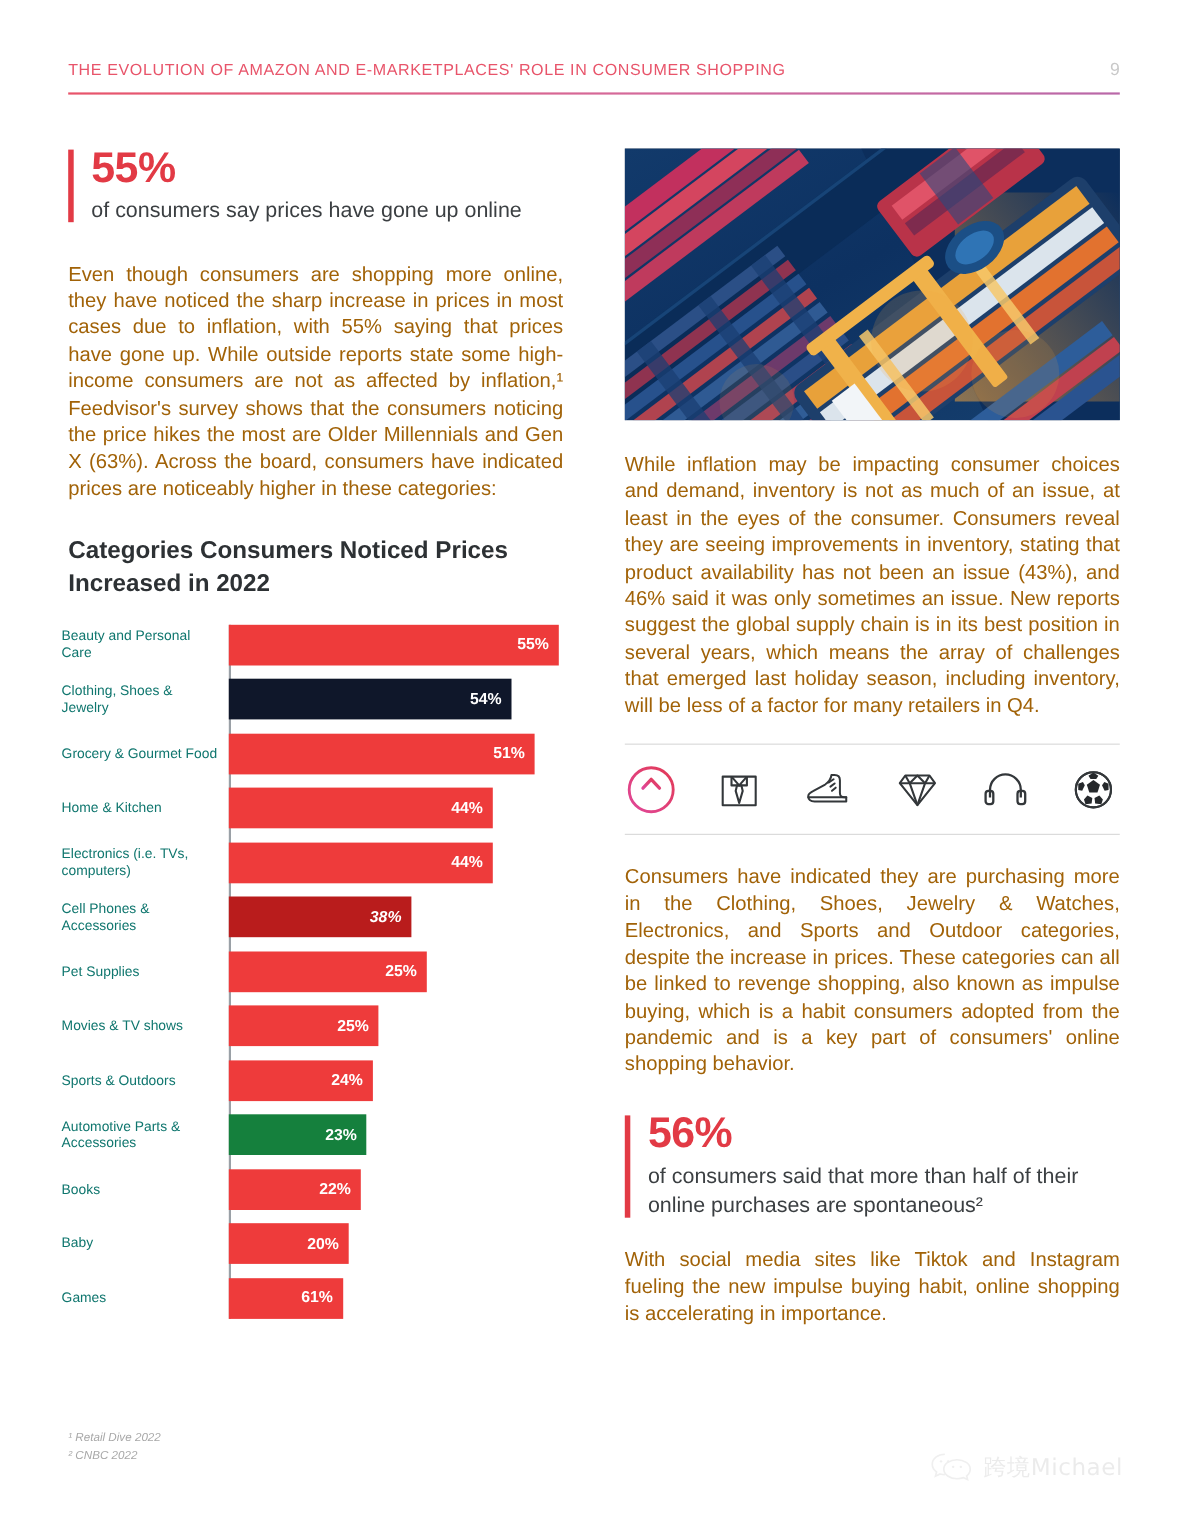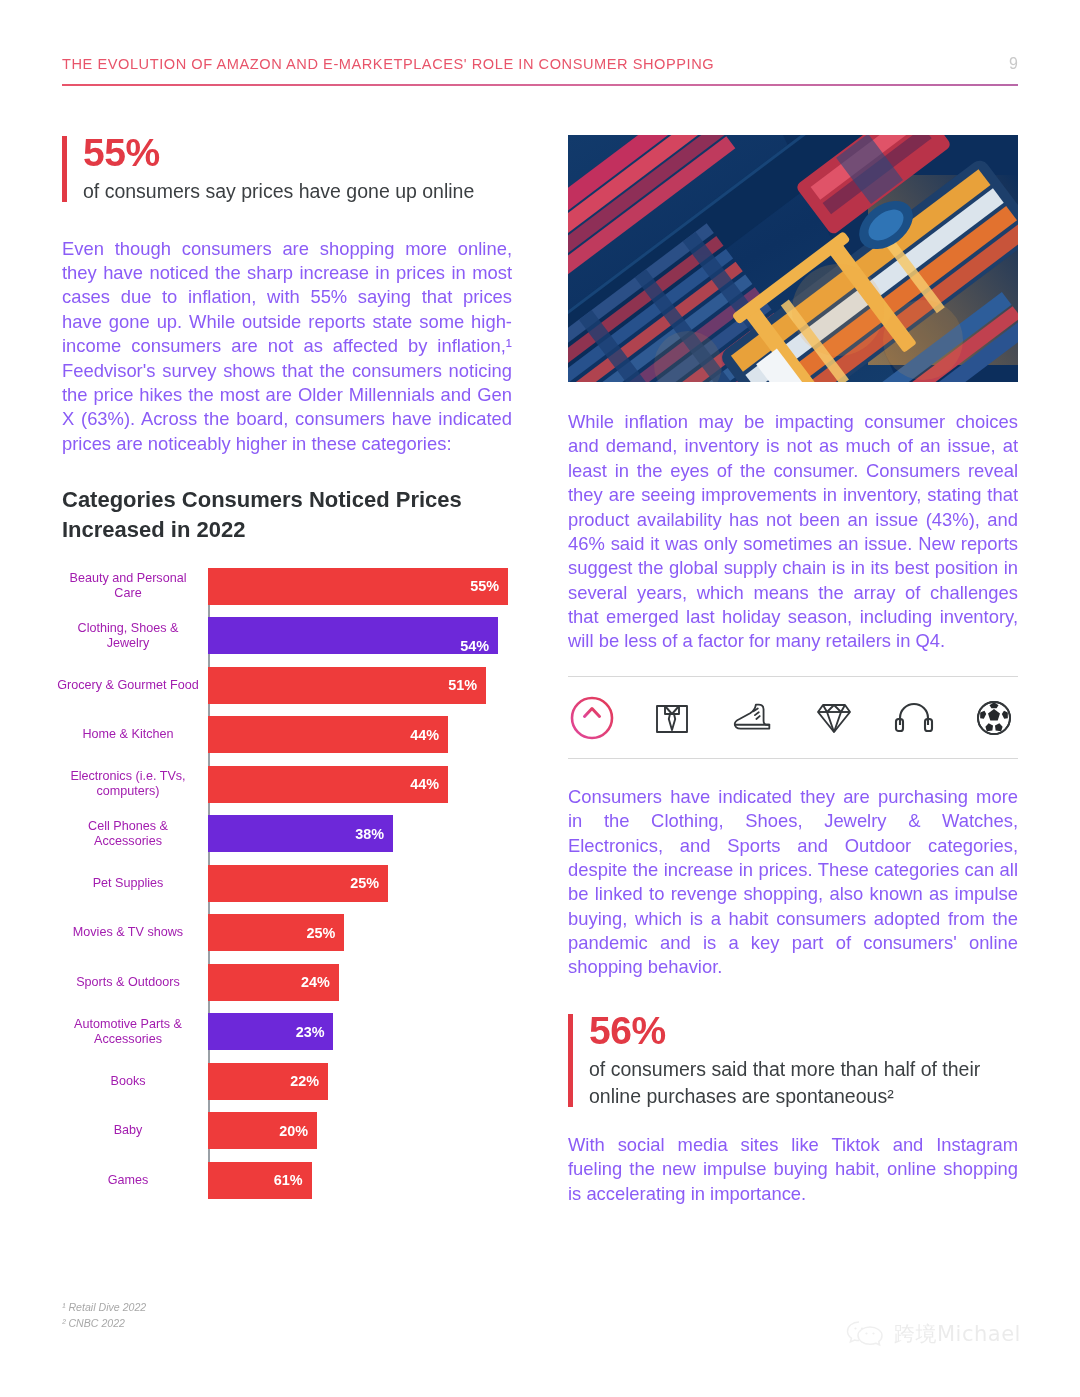--- a/index.html
+++ b/index.html
@@ -92,21 +92,21 @@
     line-height: 1.42;
     color: #3b3f42;
     margin-top: 4px;
     font-weight: 400;
   }
 
   
   .para {
     font-size: 18.4px;
     line-height: 1.325;
-    color: #8b5cf6;
+    color: #a16207;
     text-align: justify;
     font-weight: 400;
   }
 
   
   .chart-title {
     font-size: 22px;
     font-weight: bold;
     color: #2d3134;
     line-height: 1.38;
@@ -131,24 +131,24 @@
     display: flex;
     align-items: center;
     height: 37px;
     margin-bottom: 12.5px;
     position: relative;
   }
   .bar-label {
     position: absolute;
     right: calc(100% + 8px);
     width: 144px;
-    text-align: center;
+    text-align: left;
     font-size: 12.6px;
     line-height: 1.18;
-    color: #a21caf;
+    color: #0f766e;
   }
   .bar {
     height: 37px;
     background: #ee3b3b;
     display: flex;
     align-items: center;
     justify-content: flex-end;
     box-sizing: border-box;
     padding-right: 9px;
   }
@@ -243,21 +243,21 @@
       <div class="chart-axis"></div>
       <div class="chart-rows" id="chart-rows">
           <div class="bar-row">
             <div class="bar-label">Beauty and Personal Care</div>
             <div class="bar" style="width: 300px; background: rgb(238, 59, 59);">
               <span class="bar-value">55%</span>
             </div>
           </div>
           <div class="bar-row">
             <div class="bar-label">Clothing, Shoes &amp; Jewelry</div>
-            <div class="bar" style="width: 290px; background: #6d28d9; align-items: flex-end;">
+            <div class="bar" style="width: 257px; background: #0f172a;">
               <span class="bar-value">54%</span>
             </div>
           </div>
           <div class="bar-row">
             <div class="bar-label">Grocery &amp; Gourmet Food</div>
             <div class="bar" style="width: 278.182px; background: rgb(238, 59, 59);">
               <span class="bar-value">51%</span>
             </div>
           </div>
           <div class="bar-row">
@@ -267,21 +267,21 @@
             </div>
           </div>
           <div class="bar-row">
             <div class="bar-label">Electronics (i.e. TVs, computers)</div>
             <div class="bar" style="width: 240px; background: rgb(238, 59, 59);">
               <span class="bar-value">44%</span>
             </div>
           </div>
           <div class="bar-row">
             <div class="bar-label">Cell Phones &amp; Accessories</div>
-            <div class="bar" style="width: 185px; background: #6d28d9;">
+            <div class="bar" style="width: 166px; background: #b91c1c; font-style: italic;">
               <span class="bar-value">38%</span>
             </div>
           </div>
           <div class="bar-row">
             <div class="bar-label">Pet Supplies</div>
             <div class="bar" style="width: 180px; background: rgb(238, 59, 59);">
               <span class="bar-value">25%</span>
             </div>
           </div>
           <div class="bar-row">
@@ -291,21 +291,21 @@
             </div>
           </div>
           <div class="bar-row">
             <div class="bar-label">Sports &amp; Outdoors</div>
             <div class="bar" style="width: 130.909px; background: rgb(238, 59, 59);">
               <span class="bar-value">24%</span>
             </div>
           </div>
           <div class="bar-row">
             <div class="bar-label">Automotive Parts &amp; Accessories</div>
-            <div class="bar" style="width: 125.455px; background: #6d28d9;">
+            <div class="bar" style="width: 125.455px; background: #15803d;">
               <span class="bar-value">23%</span>
             </div>
           </div>
           <div class="bar-row">
             <div class="bar-label">Books</div>
             <div class="bar" style="width: 120px; background: rgb(238, 59, 59);">
               <span class="bar-value">22%</span>
             </div>
           </div>
           <div class="bar-row">

